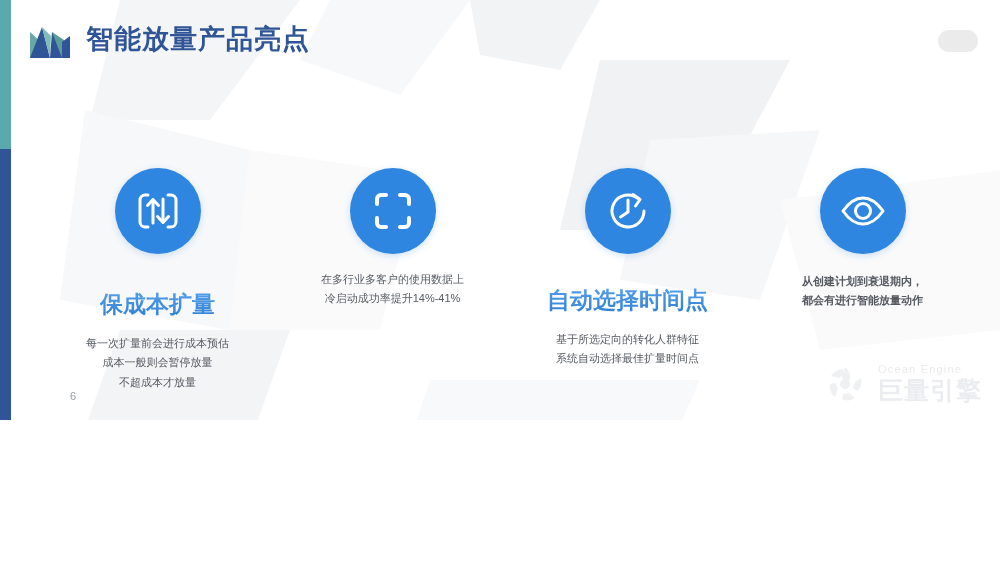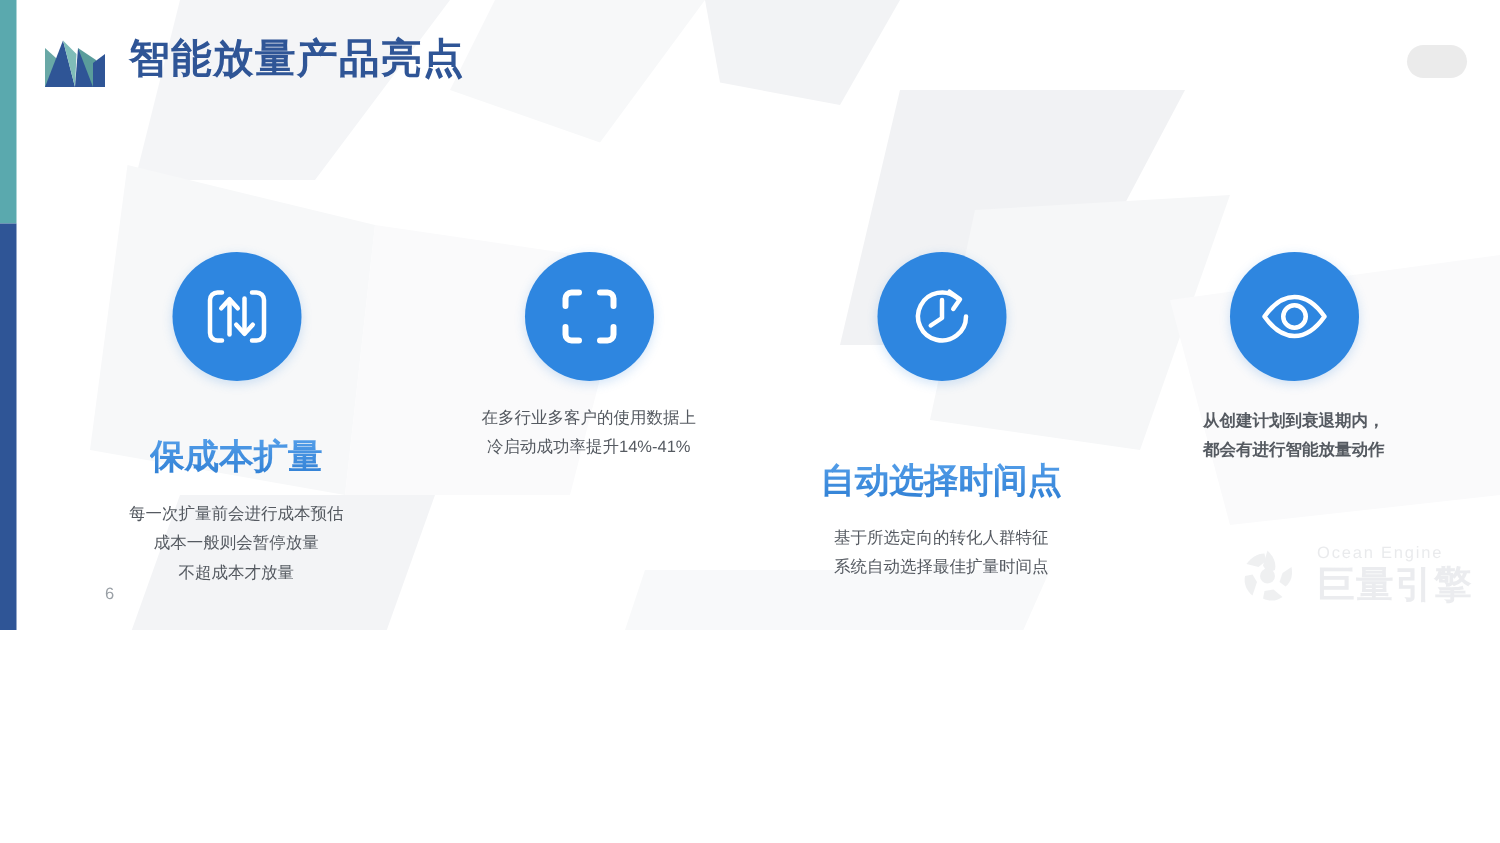--- a/index.html
+++ b/index.html
@@ -125,21 +125,21 @@
     margin-top: 16px;
     font-size: 11px;
     line-height: 1.75;
     color: #555a61;
     white-space: pre-line;
   }
 
   
   .col-1 .col-heading { margin-top: 36px; }
   .col-2 .col-heading { margin-top: 26px; }
-  .col-3 .col-heading { margin-top: 52px; }
+  .col-3 .col-heading { margin-top: 32px; }
   .col-4 .col-heading { margin-top: 48px; }
   .col-3 .col-body { }
   .col-4 .col-body { margin-top: 18px; font-weight: bold; }
 
   
   .page-number {
     position: absolute;
     left: 70px;
     bottom: 18px;
     font-size: 11px;

